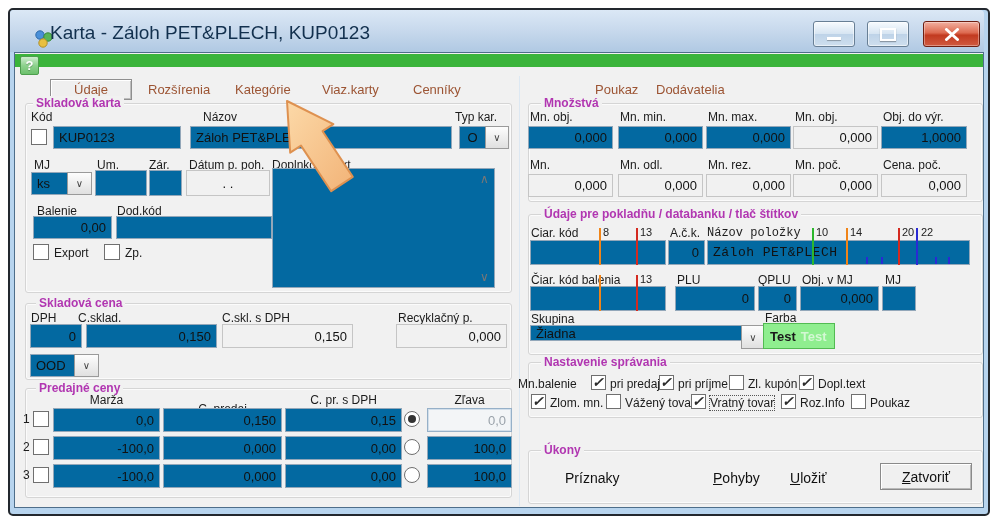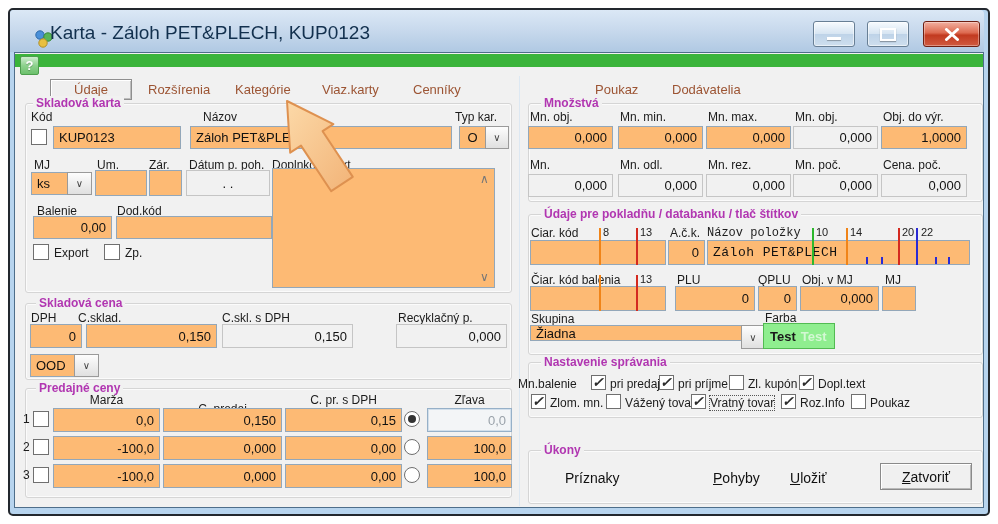--- a/index.html
+++ b/index.html
@@ -35,21 +35,21 @@
   .tab-sel{position:absolute;left:50px;top:79px;width:82px;height:21px;background:#efefef;
            border:1px solid #8f8f8f;box-shadow:inset 1px 1px 0 #fff,inset -1px -1px 0 #bdbdbd;
            display:flex;align-items:center;justify-content:center;font-size:13px;color:#9c5433;box-sizing:border-box;}
   .vsep{position:absolute;left:519px;top:76px;width:1px;height:430px;background:#dde8f2;}
   
   .grp{position:absolute;border:1px solid #d5d5d5;border-radius:3px;
        box-shadow:inset 0 0 0 1px #fbfbfb;box-sizing:border-box;}
   .grp-label{position:absolute;font-size:12px;font-weight:bold;color:#b136b1;background:#f1f1f1;
              padding:0 3px;white-space:nowrap;z-index:3;}
   .lbl{position:absolute;font-size:12px;color:#1c1c1c;white-space:nowrap;z-index:2;}
-  .fld{position:absolute;background:#fdba74;border:1px solid #93a7b9;font-size:13px;color:#111;
+  .fld{position:absolute;background:#0369a1;border:1px solid #93a7b9;font-size:13px;color:#111;
        padding:0 5px;display:flex;align-items:center;box-sizing:border-box;z-index:2;}
   .fld.num{justify-content:flex-end;}
   .fld.ctr{justify-content:center;}
   .fld.dis{background:#f1f1f1;border-color:#c5c5c5;}
   .fld.zl-dis{background:#f3f5f7;border:1px solid #96b0c8;box-shadow:inset 0 0 0 1px #d2dfeb;color:#9aa2aa;}
   .mono{font-family:"Liberation Mono",monospace;font-size:13px;letter-spacing:.5px;}
   .cb{position:absolute;width:15px;height:15px;background:#fff;border:1px solid #6f6f6f;
       box-sizing:border-box;z-index:3;}
   .cb .mark{display:none;position:absolute;left:0px;top:-2px;font-size:14px;font-weight:bold;color:#2b2b2b;}
   .cb.on .mark{display:block;}
@@ -105,21 +105,21 @@
   <div class="greenbar"></div>
   <div class="help-btn">?</div>
   <div class="vsep"></div>
 
   <div class="tab-sel">Údaje</div>
   <div class="tab" style="left:148px;top:82px;">Rozšírenia</div>
   <div class="tab" style="left:235px;top:82px;">Kategórie</div>
   <div class="tab" style="left:322px;top:82px;">Viaz.karty</div>
   <div class="tab" style="left:413px;top:82px;">Cenníky</div>
   <div class="tab" style="left:595px;top:82px;">Poukaz</div>
-  <div class="tab" style="left:672px;top:82px;text-align:center;">Dodávatelia</div>
+  <div class="tab" style="left:656px;top:82px;text-align:center;">Dodávatelia</div>
 
   <div class="grp" style="left:25px;top:103px;width:487px;height:190px;"></div>
   <div class="grp-label" style="left:33px;top:96px;">Skladová karta</div>
 
   <div class="lbl" style="left:31px;top:110px;">Kód</div>
   <div class="lbl" style="left:203px;top:110px;">Názov</div>
   <div class="lbl" style="left:455px;top:110px;">Typ kar.</div>
   <span class="cb" style="left:31px;top:129px;width:16px;height:16px;"></span>
   <div class="fld" style="left:53px;top:126px;width:128px;height:23px;">KUP0123</div>
   <div class="fld" style="left:190px;top:126px;width:262px;height:23px;">Záloh PET&amp;PLECH</div>

